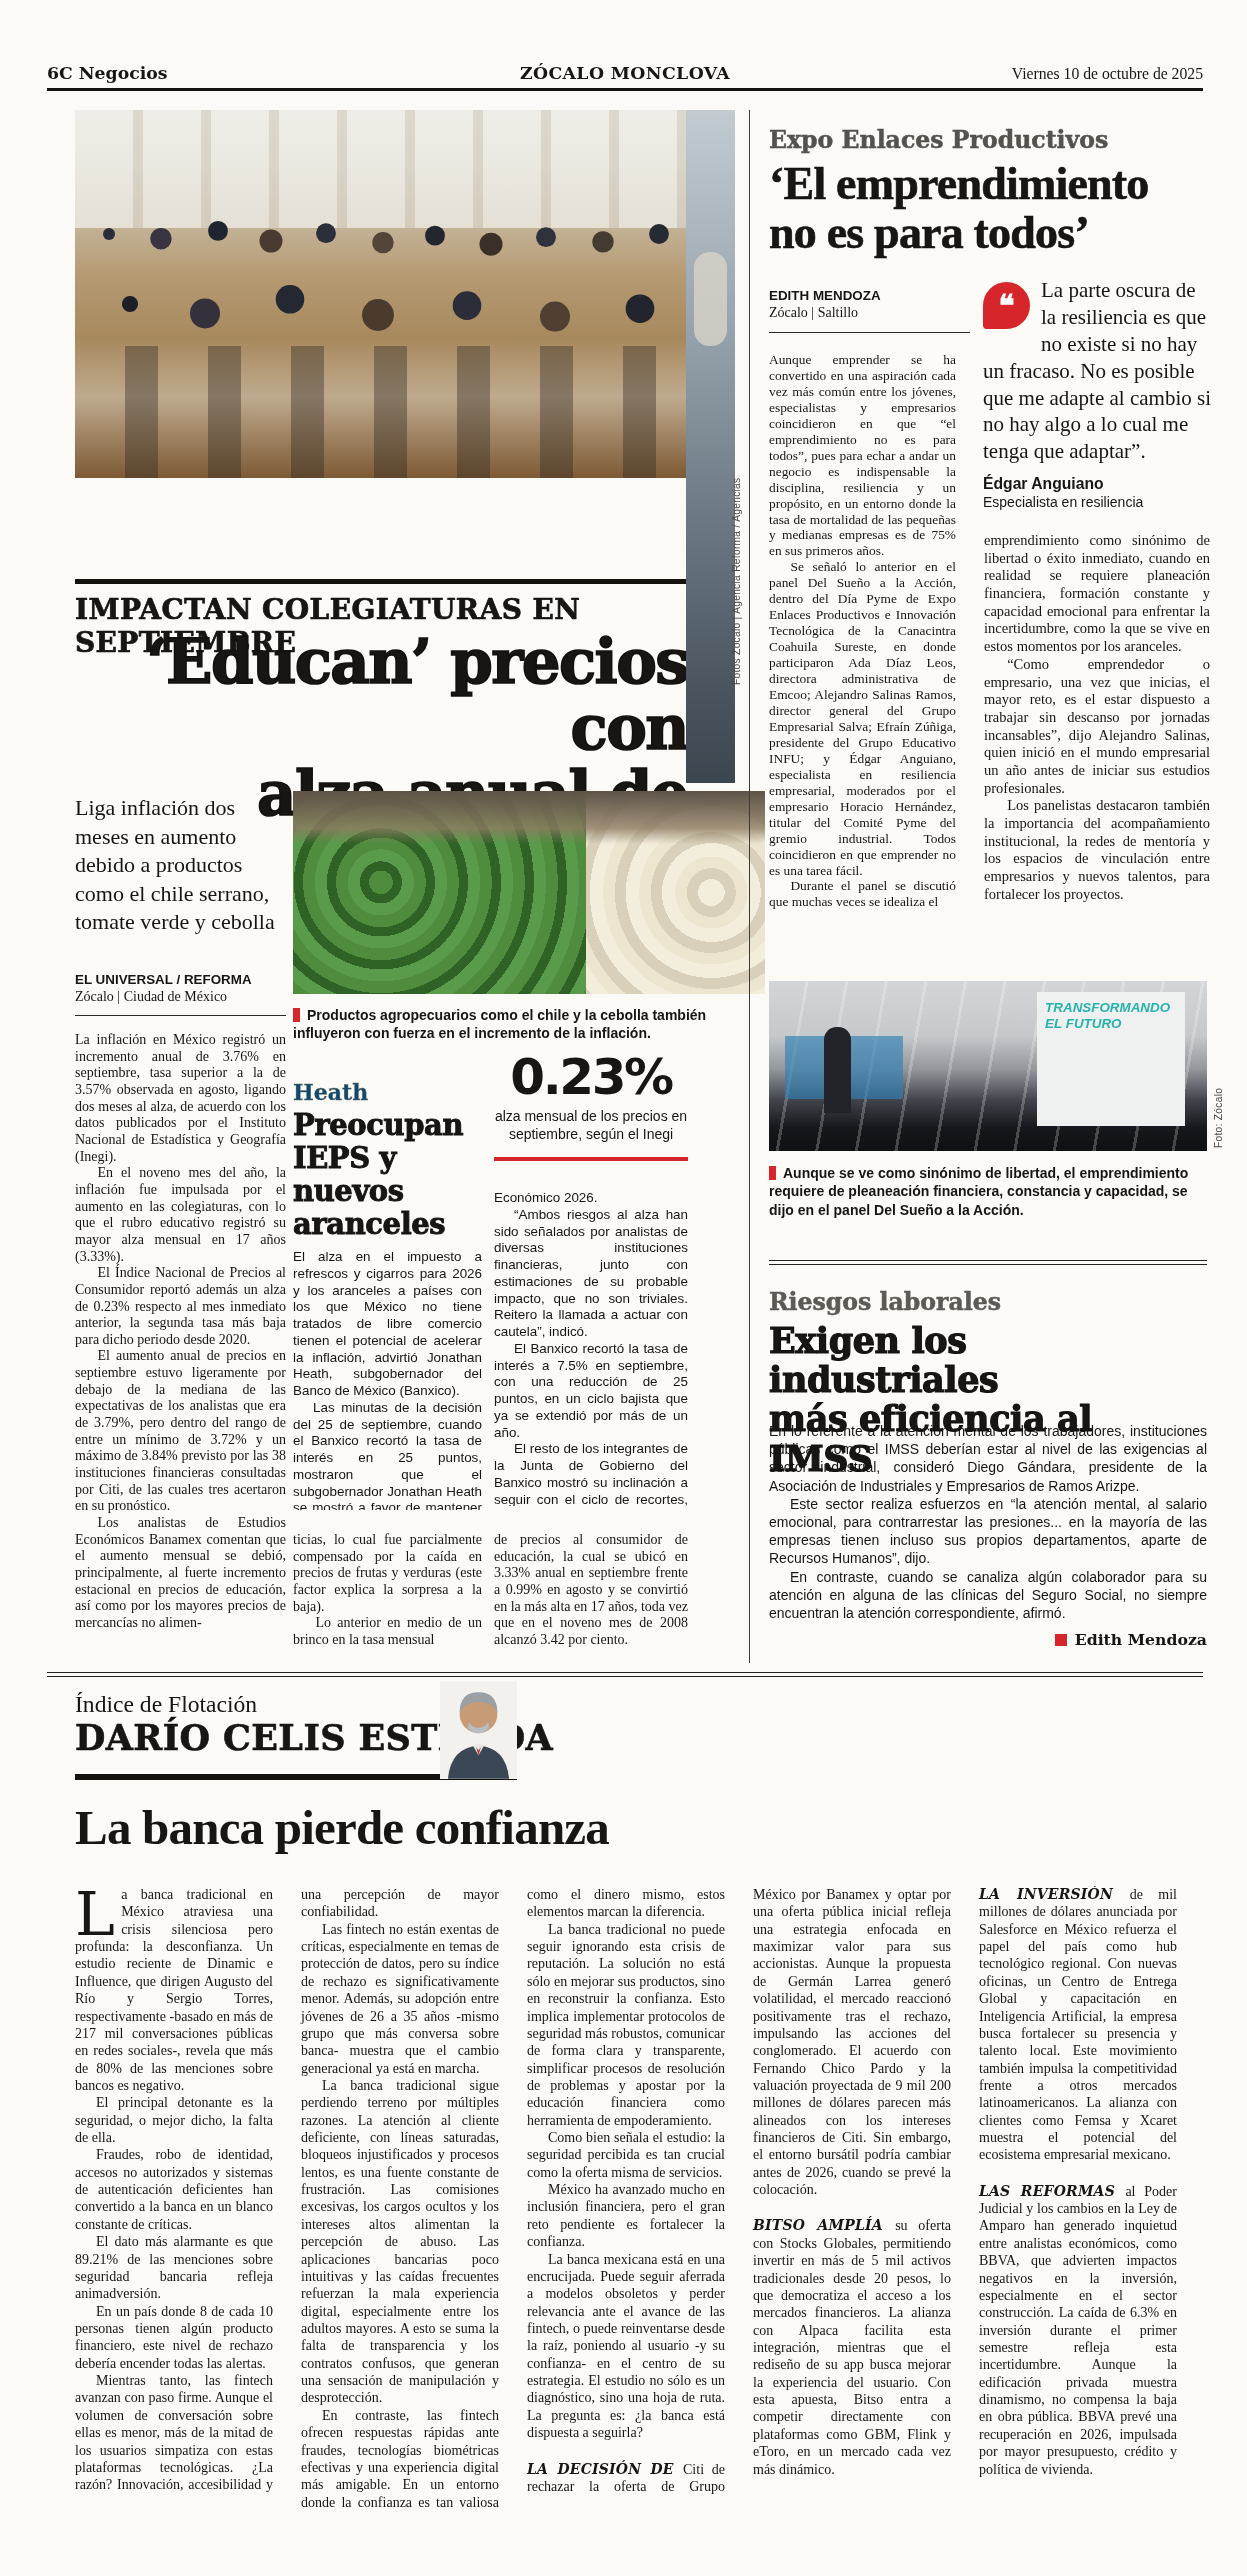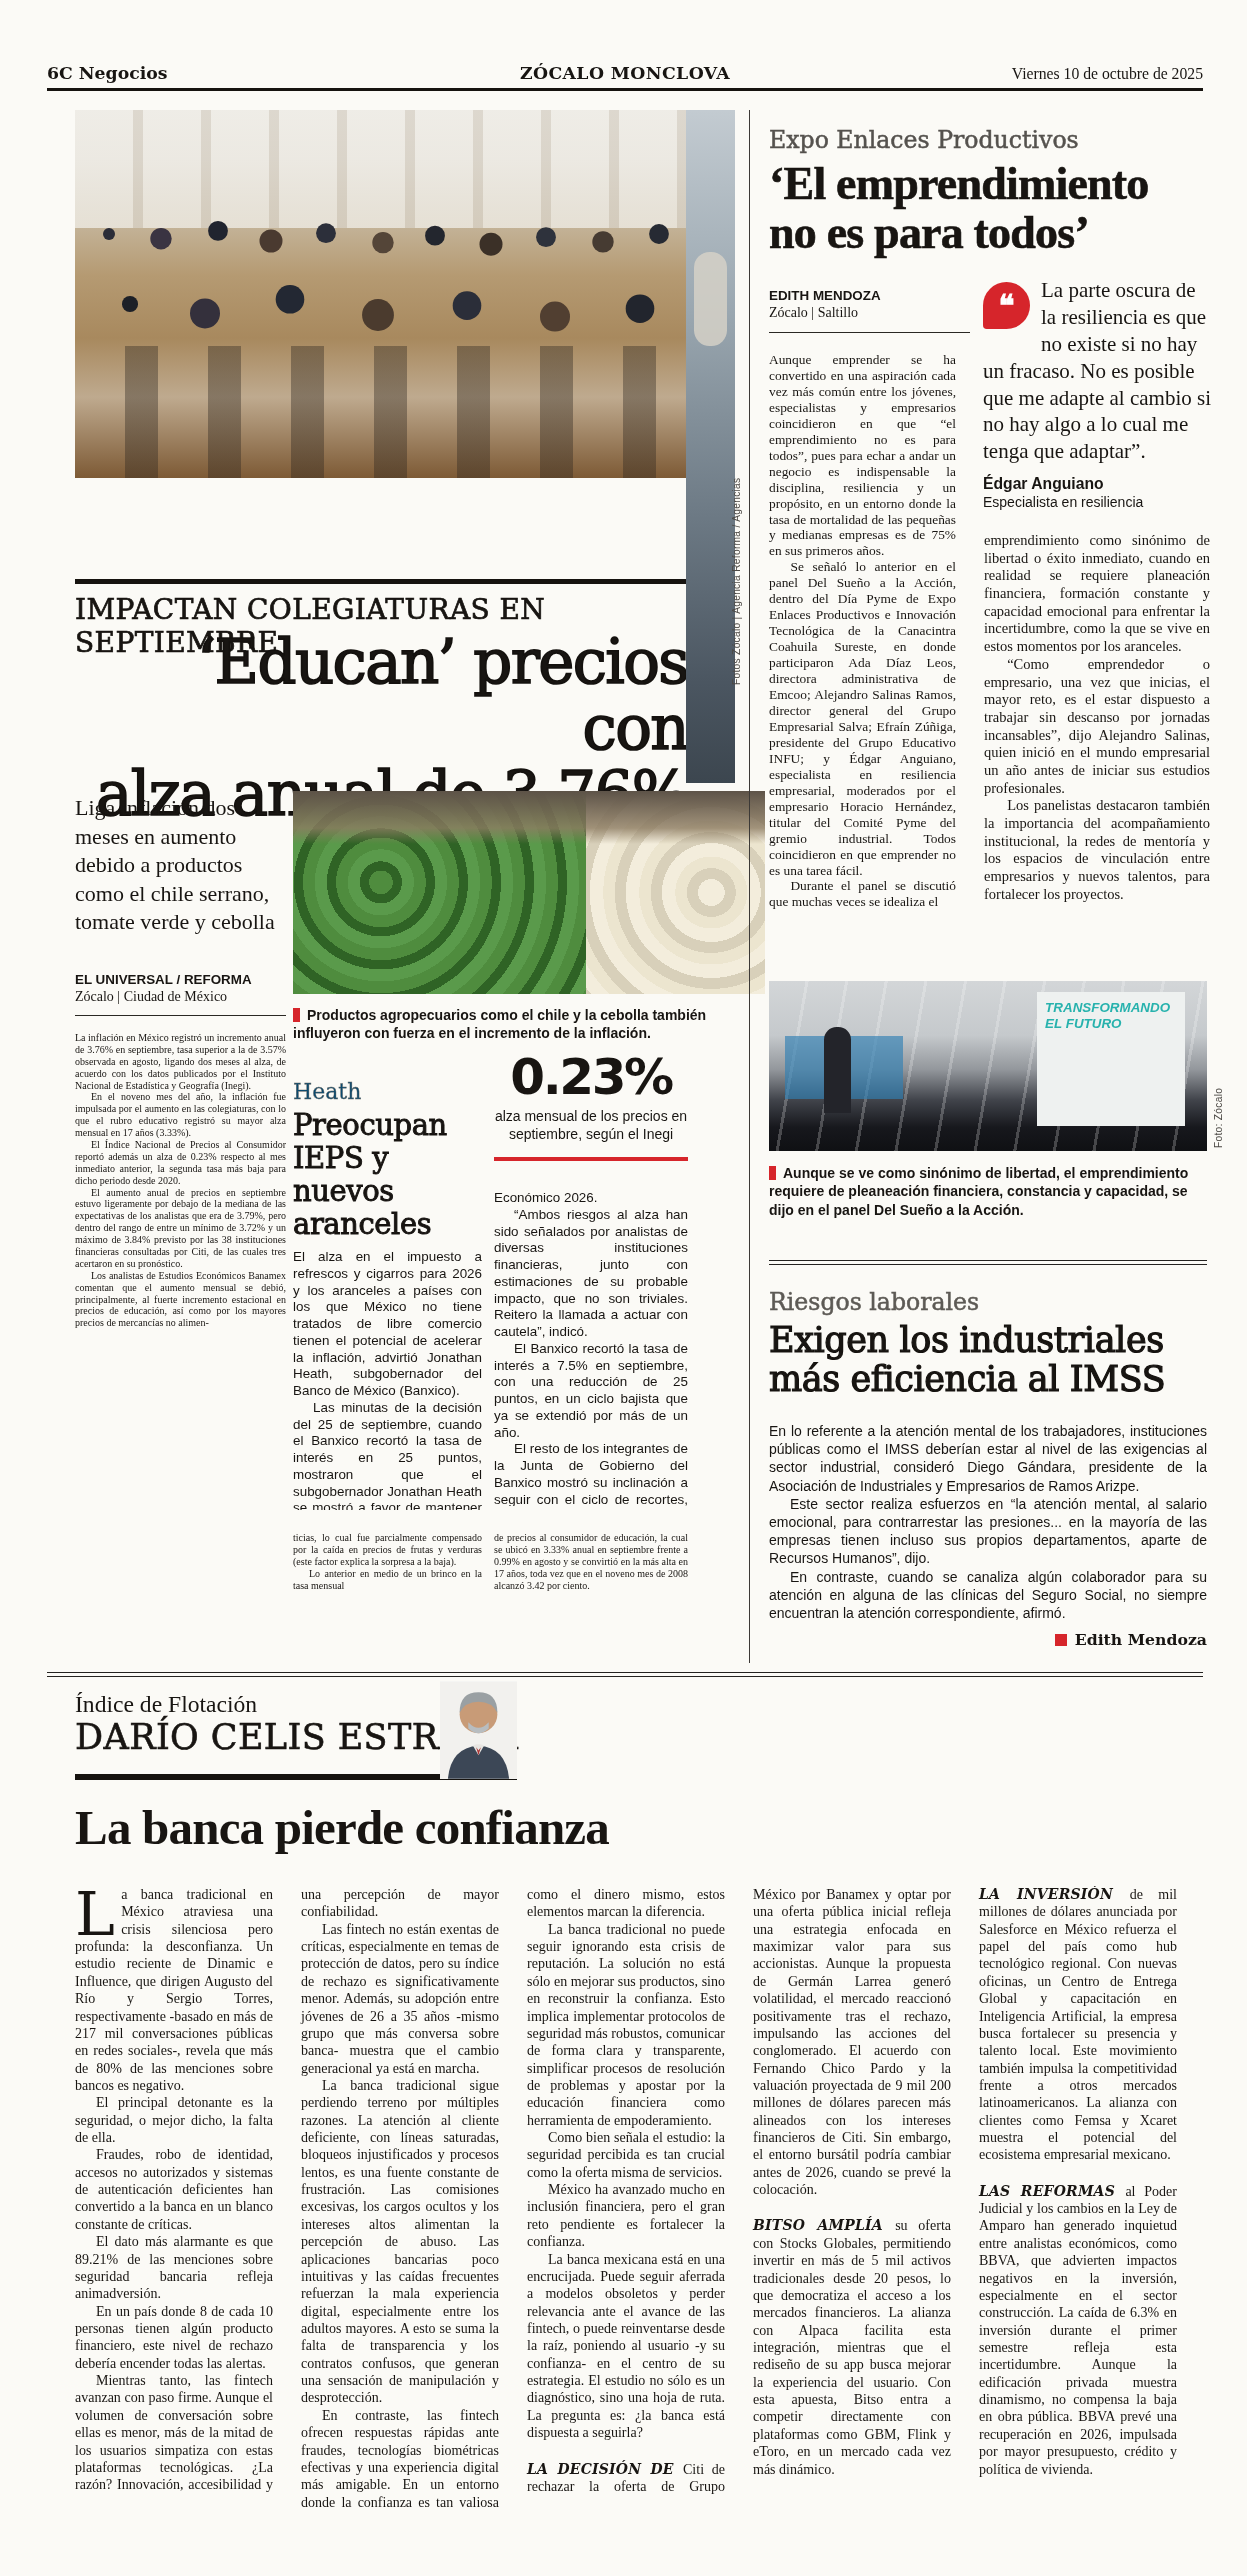--- a/index.html
+++ b/index.html
@@ -9,27 +9,27 @@
   
   .masthead{position:absolute;left:47px;top:58px;width:1156px;height:30px;border-bottom:3.9px solid #16130f;}
   .mh-left{position:absolute;left:0;bottom:4.7px;font-family:"DejaVu Serif",serif;font-weight:bold;font-size:17.3px;}
   .mh-center{position:absolute;left:50%;transform:translateX(-50%);bottom:4.7px;font-family:"DejaVu Serif",serif;font-weight:bold;font-size:17.3px;letter-spacing:0.4px;}
   .mh-right{position:absolute;right:0;bottom:4.7px;font-size:15.7px;}
 
   
   .rmk{display:inline-block;width:7px;height:14px;background:#d6252b;margin-right:7px;vertical-align:-1.6px;}
   .sqmk{display:inline-block;width:11.8px;height:11.8px;background:#d6252b;margin-right:7.9px;vertical-align:-0.8px;}
   .capt{font-family:"Liberation Sans",sans-serif;font-weight:bold;font-size:14px;line-height:1.32;}
-  .body-serif{font-size:10px;line-height:1.19;text-align:justify;overflow:hidden;}
+  .body-serif{font-size:14px;line-height:1.19;text-align:justify;overflow:hidden;}
   .body-serif p{margin:0;text-indent:1.6em;}
   .body-serif p:first-child{text-indent:0;}
   .body-sans{font-family:"Liberation Sans",sans-serif;font-size:13.4px;line-height:1.25;text-align:justify;overflow:hidden;}
   .body-sans p{margin:0;text-indent:1.5em;}
   .body-sans p:first-child{text-indent:0;}
-  .slab{font-family:"DejaVu Serif",serif;font-weight:normal;}
+  .slab{font-family:"DejaVu Serif",serif;font-weight:bold;}
   .vrule{position:absolute;left:749px;top:110px;height:1553px;border-left:1.6px solid #3c3936;}
   .dbl{position:relative;height:7px;border-top:1.6px solid #242220;}
   .dbl::after{content:"";position:absolute;top:3.1px;left:0;right:0;border-top:1.6px solid #242220;}
   .vcredit{position:absolute;writing-mode:vertical-rl;transform:rotate(180deg);font-family:"Liberation Sans",sans-serif;
            font-size:10.2px;color:#4c4945;letter-spacing:0.3px;}
 
   
   .photo-classroom{position:absolute;left:75px;top:110px;width:613px;height:368px;overflow:hidden;
      background:linear-gradient(180deg,#e9e6e1 0%,#dcd6cc 14%,#c9bda7 26%,#b59a72 45%,#a8895e 62%,#93704494 78%,#7d5a35 100%);}
   .pc-wall{position:absolute;top:0;left:0;right:0;height:118px;background:repeating-linear-gradient(90deg,#f1efe9 0 58px,#d9d3c8 58px 68px);opacity:.75;}

